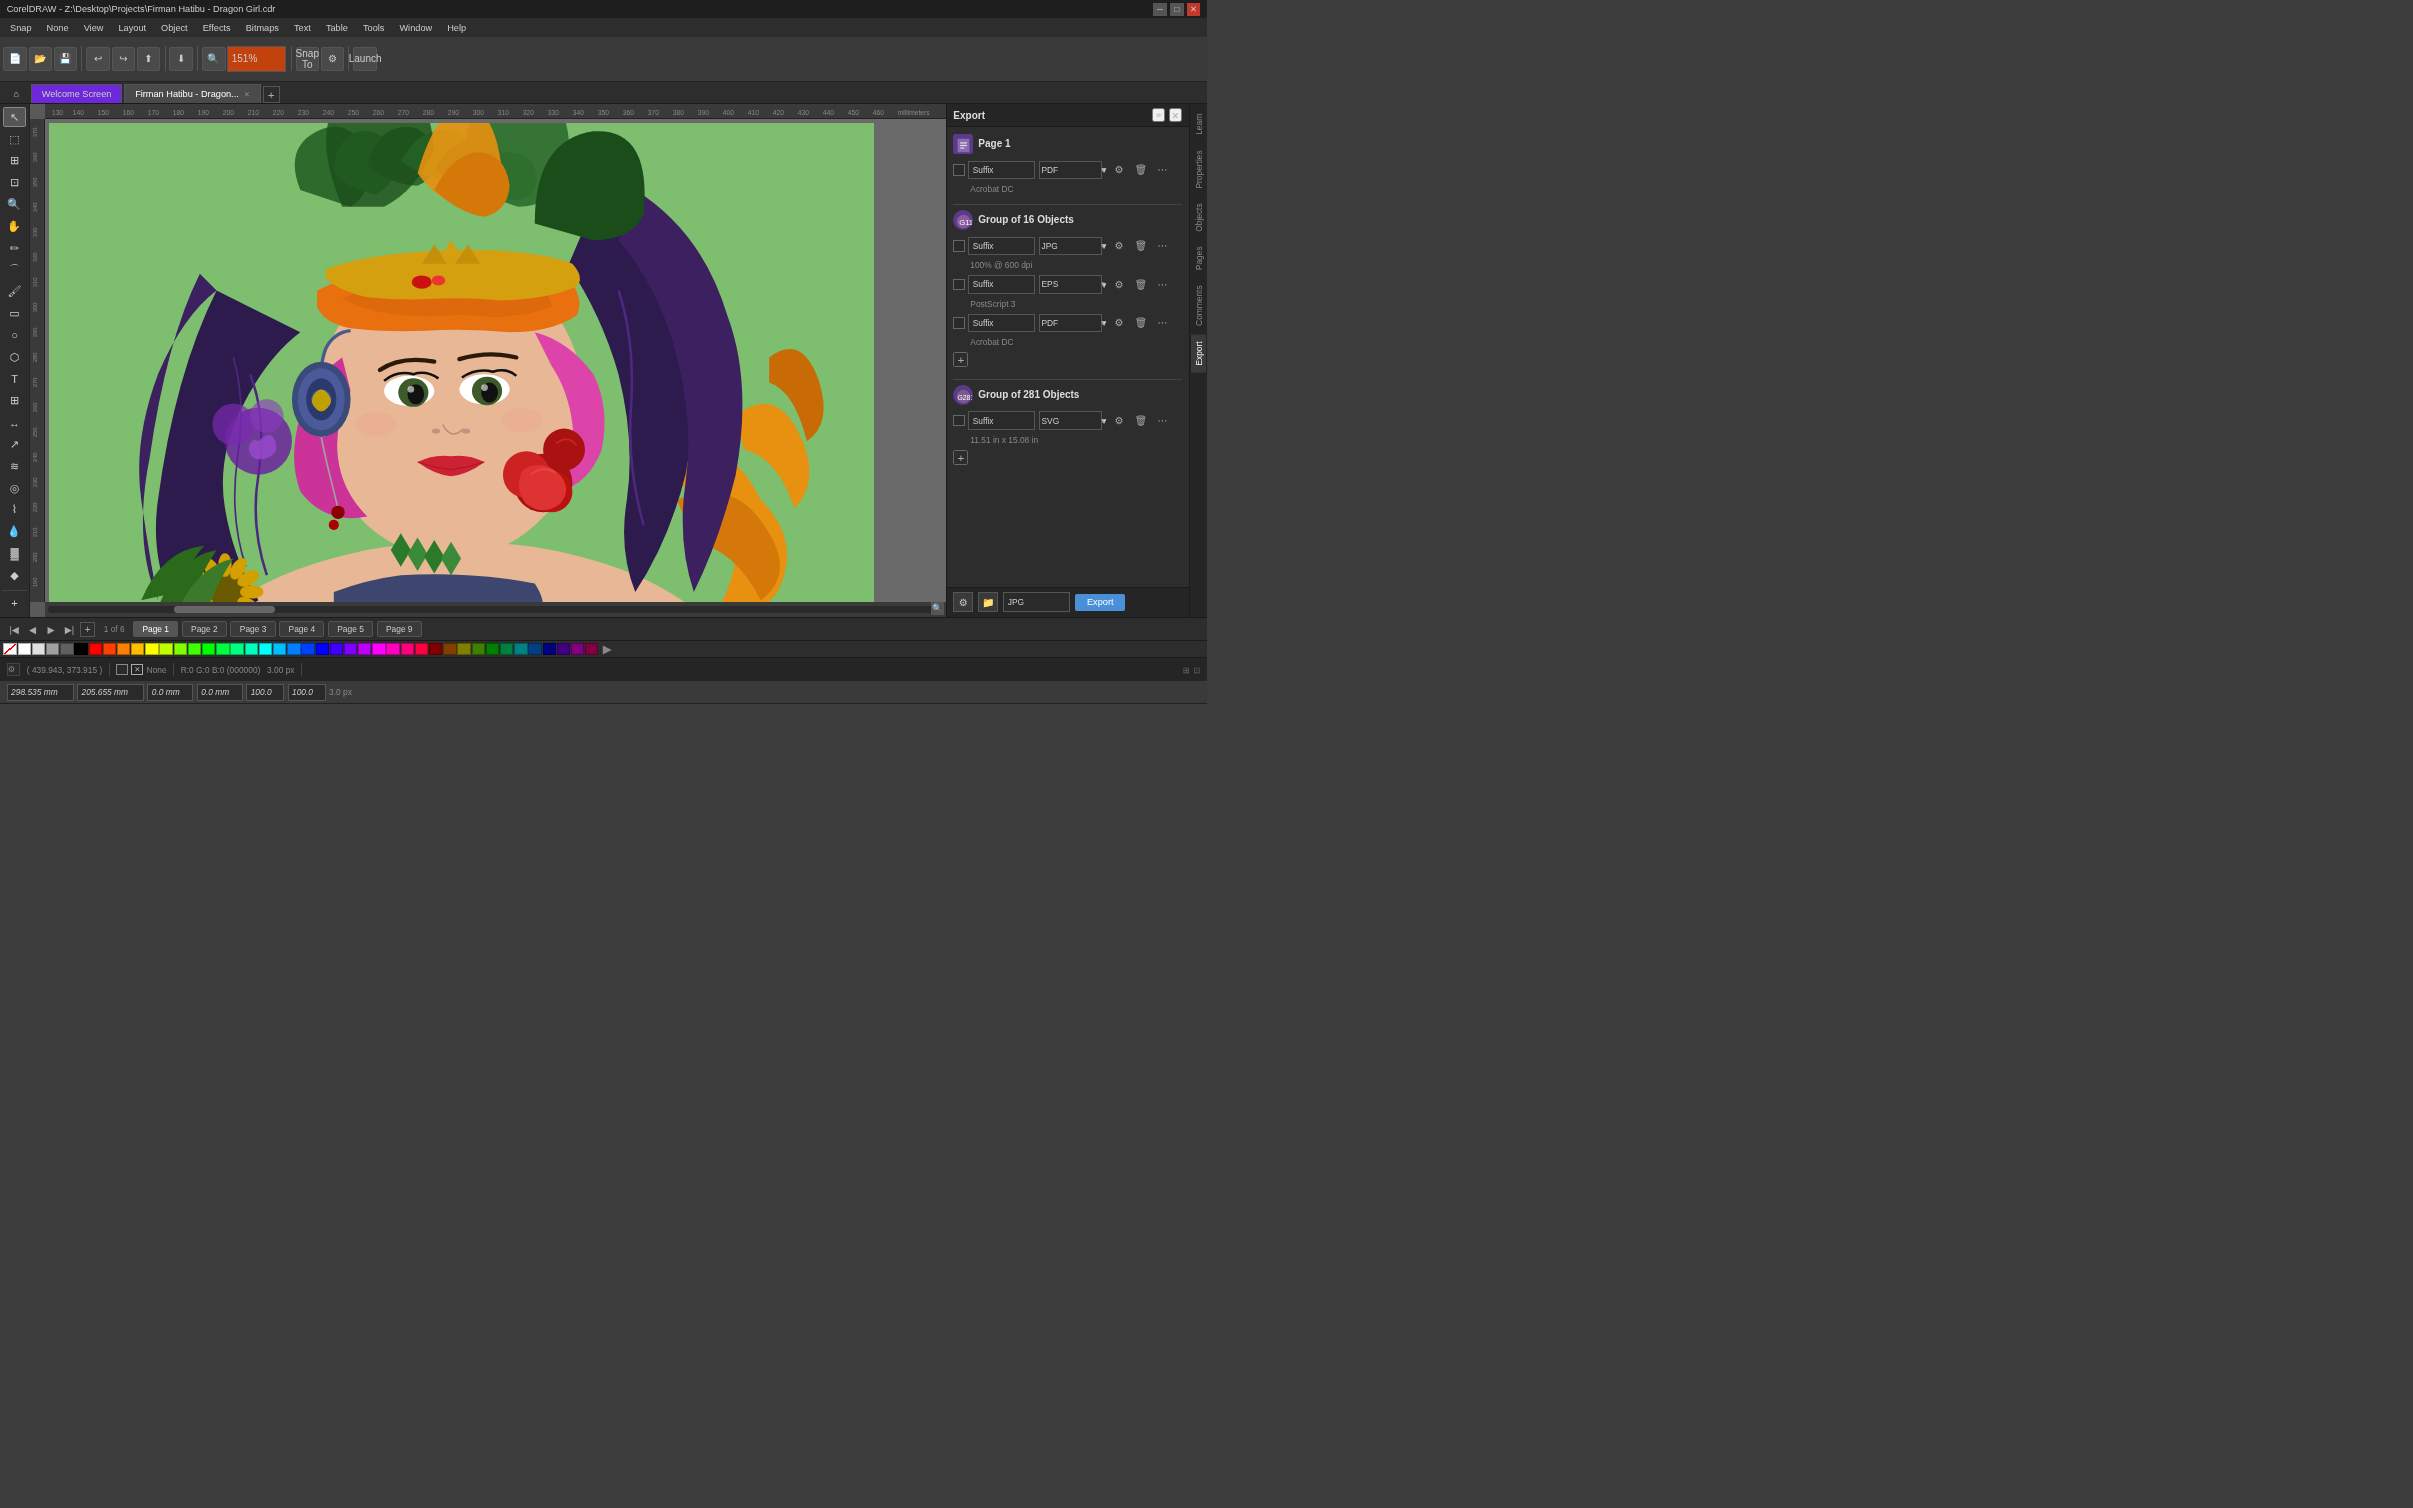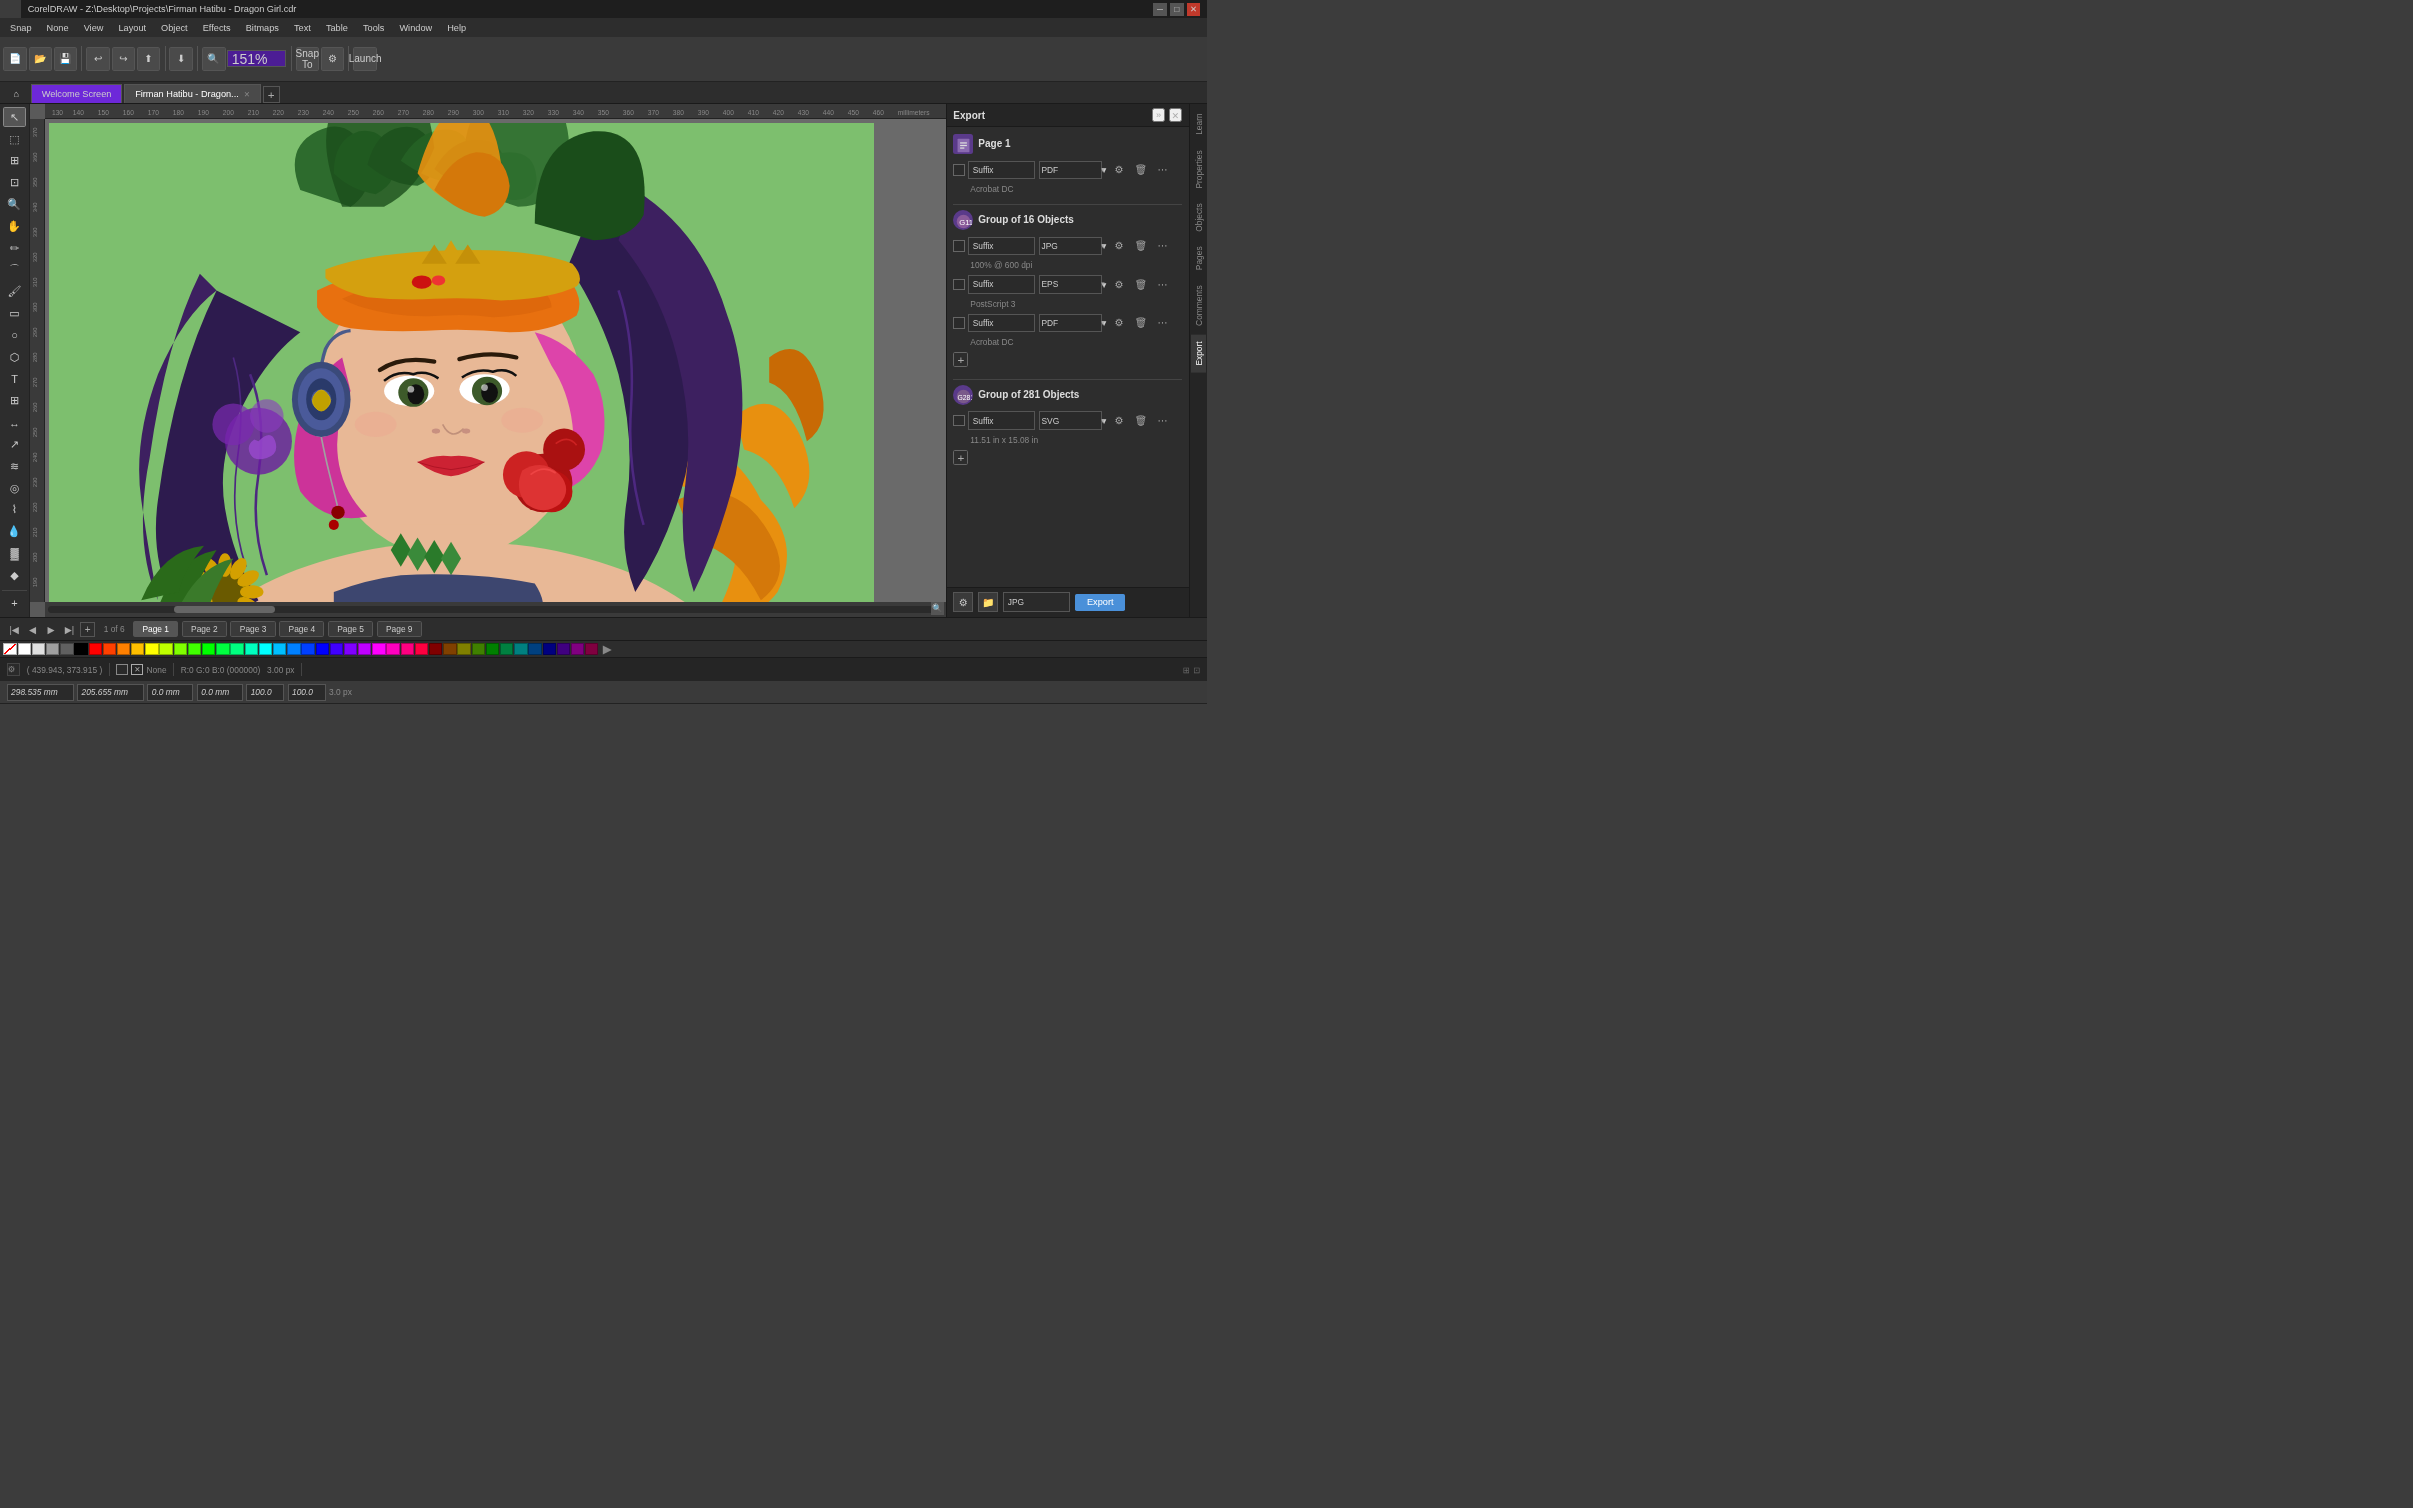--- a/index.html
+++ b/index.html
@@ -8,21 +8,20 @@
     
     #title-bar {
       height: 18.4px;
       background: #1e1e1e;
       display: flex;
       align-items: center;
       padding: 0 6.7px;
       color: #ccc;
       font-size: 9.2px;
       justify-content: space-between;
-      margin-left: 21px;
     }
     #title-bar .title-buttons { display: flex; gap: 3.4px; }
     #title-bar .title-btn {
       width: 13.4px; height: 13.4px;
       background: #555; border: none; cursor: pointer;
       display: flex; align-items: center; justify-content: center;
       font-size: 8.4px; color: #ccc;
     }
     #title-bar .title-btn.close { background: #c0392b; }
 
@@ -56,23 +55,23 @@
       width: 23.5px; height: 23.5px;
       background: #4a4a4a;
       border: 0.8px solid #555;
       cursor: pointer;
       display: flex; align-items: center; justify-content: center;
       font-size: 10px; color: #ccc;
       border-radius: 1.7px;
     }
     .toolbar-separator { width: 0.8px; height: 25px; background: #555; margin: 0 2.5px; }
     .toolbar-input {
-      width: 50px; height: 17px;
-      background: #4c1d95; border: 0.8px solid #555;
-      color: #ccc; font-size: 14px; padding: 1.7px 3.4px;
+      width: 50px; height: 26px;
+      background: #c2410c; border: 0.8px solid #555;
+      color: #ccc; font-size: 10px; padding: 1.7px 3.4px;
     }
     .zoom-input { width: 59px; }
 
     
     #property-bar {
       height: 23.5px;
       background: #3a3a3a;
       border-bottom: 0.8px solid #222;
       display: flex;
       align-items: center;

